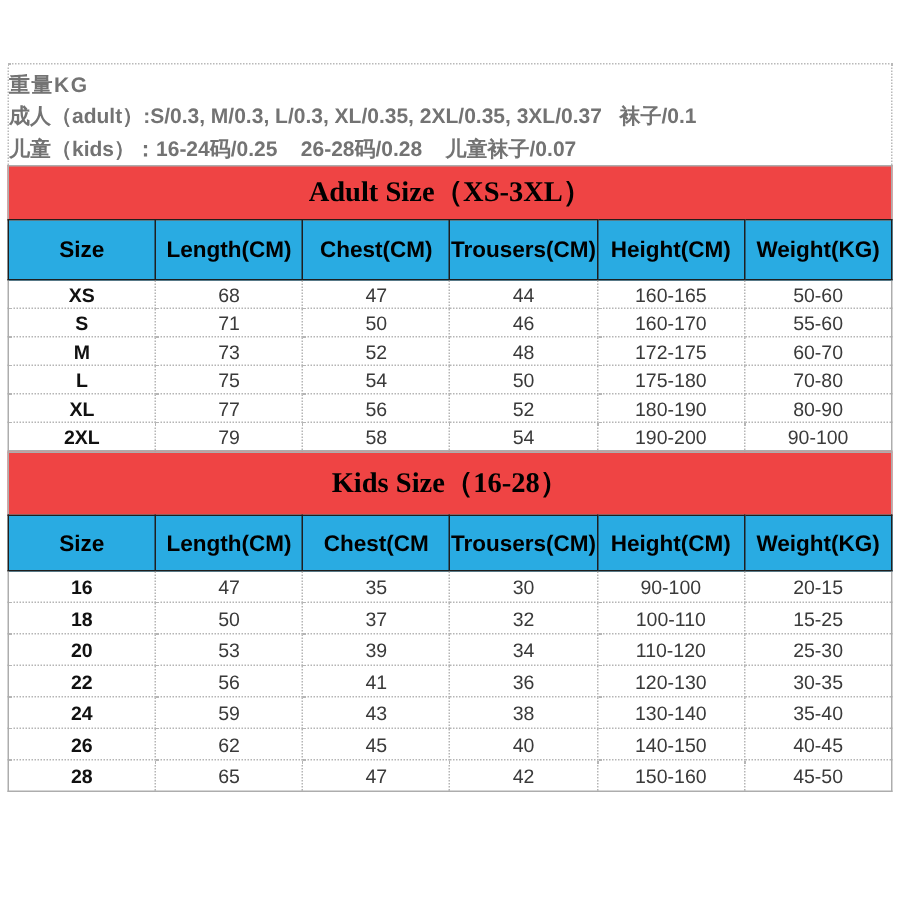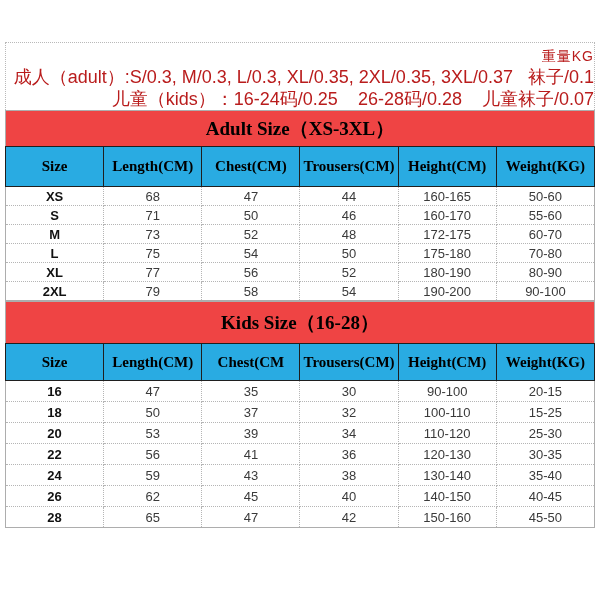--- a/index.html
+++ b/index.html
@@ -4,41 +4,41 @@
 <style>
   * { margin:0; padding:0; box-sizing:border-box; }
   html,body { width:600px; height:600px; background:#ffffff; overflow:hidden; }
   body { font-family:"Liberation Sans", sans-serif; position:relative; }
 
   .sheet { position:absolute; left:5px; top:42px; width:590px; }
 
   .weight-info {
     border:1px dotted #b9b9b9; border-bottom:none;
     height:68px; padding-top:3px;
-    text-align:right; color:#b91c1c; font-weight:normal;
+    text-align:left; color:#737373; font-weight:bold;
   }
   .w-title { font-size:14px; line-height:20px; letter-spacing:1px; }
-  .w-line  { font-size:18px; line-height:22px; white-space:pre; }
+  .w-line  { font-size:14px; line-height:22px; white-space:pre; }
 
   .section-title {
     border:1px solid #adadad; border-bottom:none;
     background:#ef4444; text-align:center;
     font-family:"Liberation Serif", serif; font-weight:bold;
     font-size:19px; color:#000;
   }
   .adult-band { height:36px; line-height:35px; }
   .kids-band  { height:42px; line-height:42px; }
 
   table {
     width:100%; border-collapse:collapse; table-layout:fixed;
     border:1px solid #adadad;
   }
   th {
     background:#29abe2; border:1px solid #1f1f1f;
-    font-family:Liberation Serif, serif; font-size:15px;
+    font-family:Liberation Sans, sans-serif; font-size:15px;
     font-weight:bold; color:#000; text-align:center;
   }
   .adult th { height:40px; }
   .kids  th { height:37px; }
   td {
     border:1px dotted #b5b5b5; text-align:center;
     font-size:13px; color:#3a3a3a; padding:0;
   }
   .adult td { height:19px; }
   .kids  td { height:21px; }

